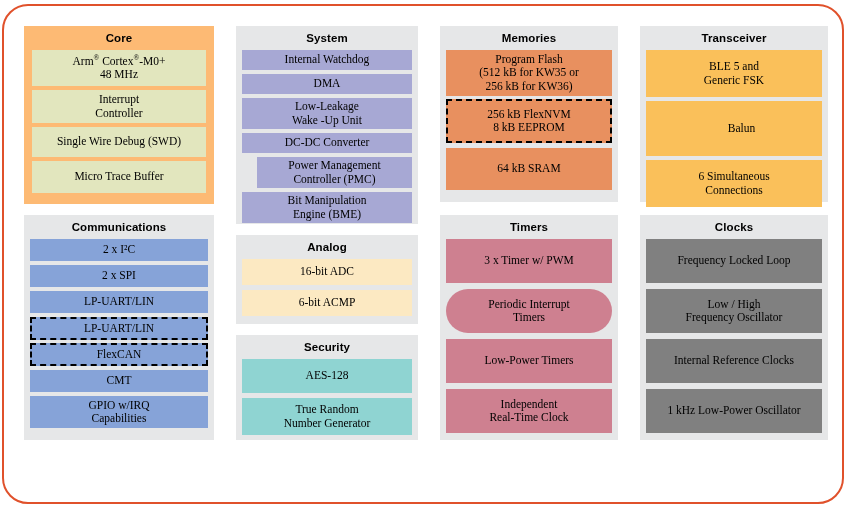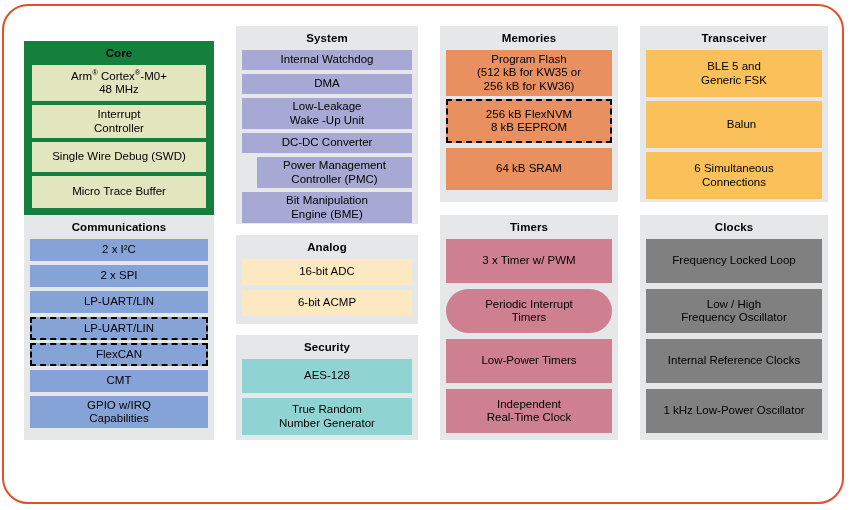--- a/index.html
+++ b/index.html
@@ -35,26 +35,27 @@
   }
   .blocks{display:flex;flex-direction:column;}
   .blk{
     display:flex;align-items:center;justify-content:center;
     text-align:center;
     font-size:11.5px;
     color:#000;
     line-height:13.5px;
     box-sizing:border-box;
     padding:2px 3px;
+    font-family:Liberation Serif, serif;
   }
   .blk.dashed{border:2px dashed #000;}
   .gap{height:4px;flex:0 0 auto;}
 
   
-  #panel-core{background:#15803d;padding:5px 8px 12px 8px;margin-top:15px;}
+  #panel-core{background:#fdba74;padding:5px 8px 12px 8px;}
   #panel-core .blk{background:#E2E6BE;}
 
   
   .c-comms .blk{background:#86A3D8;}
   .c-system .blk{background:#A7A8D4;}
   .c-analog .blk{background:#FCE9C2;}
   .c-security .blk{background:#8FD4D2;}
   .c-mem .blk{background:#E8905F;}
   .c-timers .blk{background:#CE8090;}
   .c-trx .blk{background:#FAC05A;}
@@ -196,21 +197,21 @@
     </div>
   </div>
 
   <div class="panel" style="left:636px;top:20px;width:188px;height:176px;">
     <div class="panel-title">Transceiver</div>
     <div class="blocks c-trx">
       <div class="blk" style="height:47px;">
         <span><span>BLE 5 and</span><br><span>Generic FSK</span></span>
       </div>
       <div class="gap" style="height:4px;"></div>
-      <div class="blk" style="height:47px;padding-left:18px;">Balun</div>
+      <div class="blk" style="height:55px;padding-left:18px;">Balun</div>
       <div class="gap" style="height:4px;"></div>
       <div class="blk" style="height:47px;">
         <span><span>6 Simultaneous</span><br><span>Connections</span></span>
       </div>
     </div>
   </div>
 
   <div class="panel" style="left:636px;top:209px;width:188px;height:225px;">
     <div class="panel-title">Clocks</div>
     <div class="blocks c-clocks">

